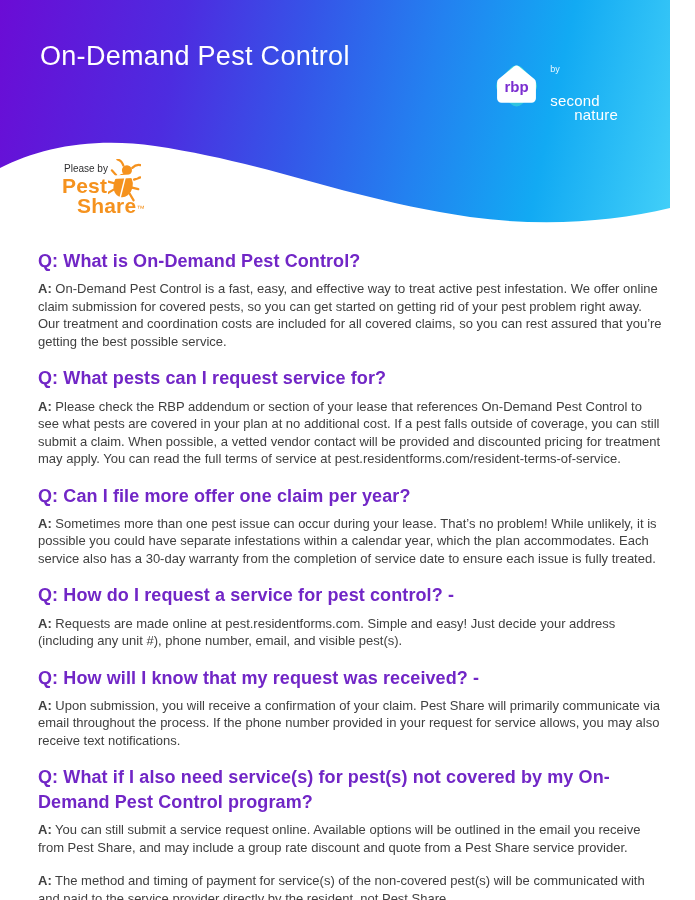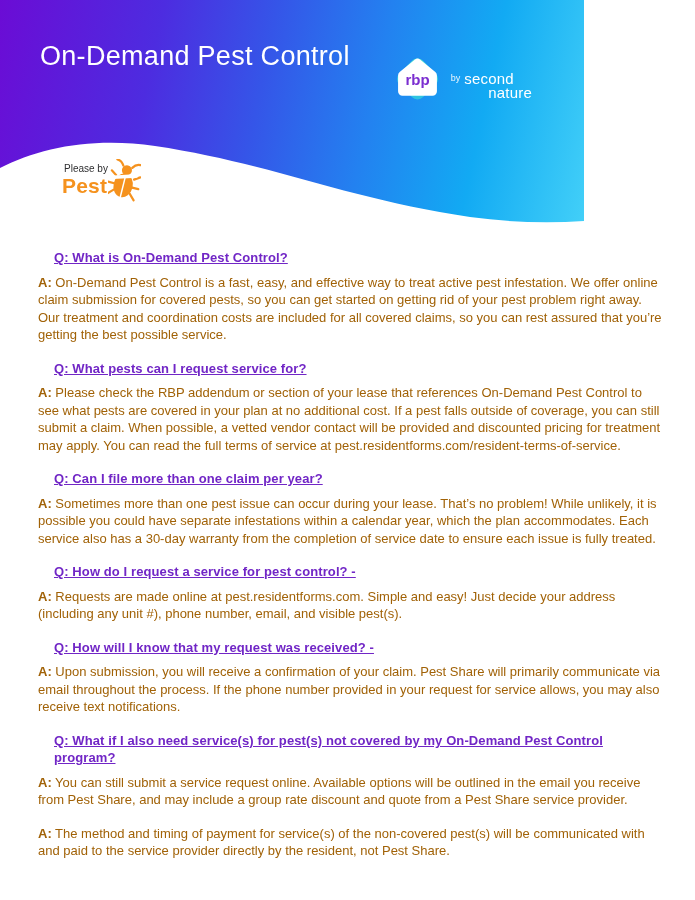--- a/index.html
+++ b/index.html
@@ -8,58 +8,57 @@
     width: 695px; height: 900px;
     background: #ffffff;
     font-family: "Liberation Sans", sans-serif;
     overflow: hidden;
   }
   .page { width: 695px; height: 900px; position: relative; background:#fff; }
 
   
   .header {
     position: relative;
-    width: 584px; height: 235px;
+    width: 670px; height: 235px;
     background: linear-gradient(102deg, #6b0cd5 0%, #4d2ce0 26%, #3555e8 44%, #2381f0 62%, #12aaf3 80%, #43d0f8 100%);
     overflow: hidden;
   }
   .titles { position: absolute; left: 40px; top: 42px; color: #ffffff; }
   .title-1 { font-size: 27px; font-weight: 400; letter-spacing: 0.3px; margin: 0 0 9px 0; line-height: 1.1; }
   .title-2 { font-size: 27px; font-weight: 700; letter-spacing: 0.3px; margin: 0; line-height: 1.1; }
 
   .lockup { position: absolute; top: 50px; right: 52px; display: flex; align-items: center; gap: 7px; }
   .rbp-badge { width: 53px; height: 58px; display: block; }
-  .sn-text { color: #fff; margin-top: 13px; display: flex; gap: 4px; }
+  .sn-text { color: #fff; margin-top: 13px; display: flex; gap: 20px; flex-direction: column; }
   .sn-by { font-size: 9px; margin-top: 1px; opacity: .9; }
   .sn-words { font-weight: 400; font-size: 15px; line-height: 14px; letter-spacing: 0.2px; }
   .sn-nature { margin-left: 24px; }
 
   .wave { position: absolute; left: 0; bottom: 0; width: 695px; height: 235px; display: block; pointer-events: none; }
 
   
   .powered { position: absolute; left: 62px; top: 163px; width: 130px; }
   .powered-label { font-size: 10px; color: #2e2e30; margin: 0 0 2px 2px; }
   .ps-words { color: #f5921e; font-weight: 700; font-size: 21px; line-height: 20px; letter-spacing: 0.2px; position: relative; }
   .ps-share { margin-left: 15px; }
   .ps-tm { font-size: 8px; font-weight: 400; vertical-align: 2px; }
   .ps-bug { position: absolute; left: 46px; top: -17px; width: 33px; height: 44px; }
 
   
   .main { padding: 14px 32px 0 38px; }
   .faq { margin-bottom: 16px; }
   .faq-q {
     color: #7126c6;
-    font-size: 13px; font-weight: 700;
+    font-size: 18px; font-weight: 700;
     line-height: 1.35;
-    margin: 0 0 7px 16px;
+    margin: 0 0 7px 0;
     letter-spacing: 0.1px;
-    text-decoration: underline;
   }
   .faq-a {
-    color: #a16207;
+    color: #404040;
     font-size: 13px;
     line-height: 17.5px;
     margin: 0;
   }
   .faq-a strong { font-weight: 700; }
 </style>
 </head>
 <body>
 
 <div class="page">
@@ -107,38 +106,39 @@
             <path d="M28 19 L34 15" fill="none"></path>
             <path d="M28 28 L35 28" fill="none"></path>
             <path d="M27 35 L33 41" fill="none"></path>
             <circle cx="18" cy="11" r="5.5" stroke="none"></circle>
             <ellipse cx="18" cy="28" rx="10.5" ry="13" stroke="none"></ellipse>
             <path d="M18 17 L18 41" stroke="#ffffff" stroke-width="1.6"></path>
             <path d="M5 20 L31 12 L31 16 L5 24 Z" fill="#ffffff" stroke="none"></path>
           </g>
         </svg>
         <div>Pest</div>
+        <div class="ps-share"><span>Share</span><span class="ps-tm">™</span></div>
       </div>
     </div>
   </div>
 
   <div class="main">
 
     <section class="faq">
       <h2 class="faq-q">Q: What is On-Demand Pest Control?</h2>
       <p class="faq-a"><strong>A:</strong> <span>On-Demand Pest Control is a fast, easy, and effective way to treat active pest infestation. We offer online claim submission for covered pests, so you can get started on getting rid of your pest problem right away. Our treatment and coordination costs are included for all covered claims, so you can rest assured that you’re getting the best possible service.</span></p>
     </section>
 
     <section class="faq">
       <h2 class="faq-q">Q: What pests can I request service for?</h2>
       <p class="faq-a"><strong>A:</strong> <span>Please check the RBP addendum or section of your lease that references On-Demand Pest Control to see what pests are covered in your plan at no additional cost. If a pest falls outside of coverage, you can still submit a claim. When possible, a vetted vendor contact will be provided and discounted pricing for treatment may apply. You can read the full terms of service at pest.residentforms.com/resident-terms-of-service.</span></p>
     </section>
 
     <section class="faq">
-      <h2 class="faq-q">Q: Can I file more than one claim per year?</h2>
+      <h2 class="faq-q">Q: Can I file more offer one claim per year?</h2>
       <p class="faq-a"><strong>A:</strong> <span>Sometimes more than one pest issue can occur during your lease. That’s no problem! While unlikely, it is possible you could have separate infestations within a calendar year, which the plan accommodates. Each service also has a 30-day warranty from the completion of service date to ensure each issue is fully treated.</span></p>
     </section>
 
     <section class="faq">
       <h2 class="faq-q">Q: How do I request a service for pest control? -</h2>
       <p class="faq-a"><strong>A:</strong> <span>Requests are made online at pest.residentforms.com. Simple and easy! Just decide your address (including any unit #), phone number, email, and visible pest(s).</span></p>
     </section>
 
     <section class="faq">
       <h2 class="faq-q">Q: How will I know that my request was received? -</h2>

